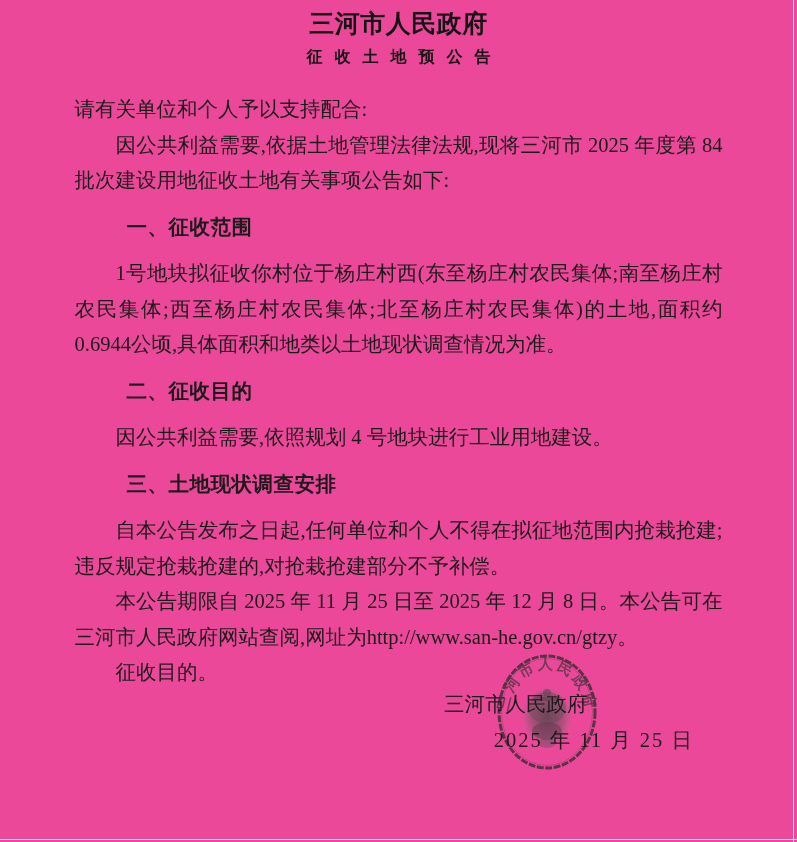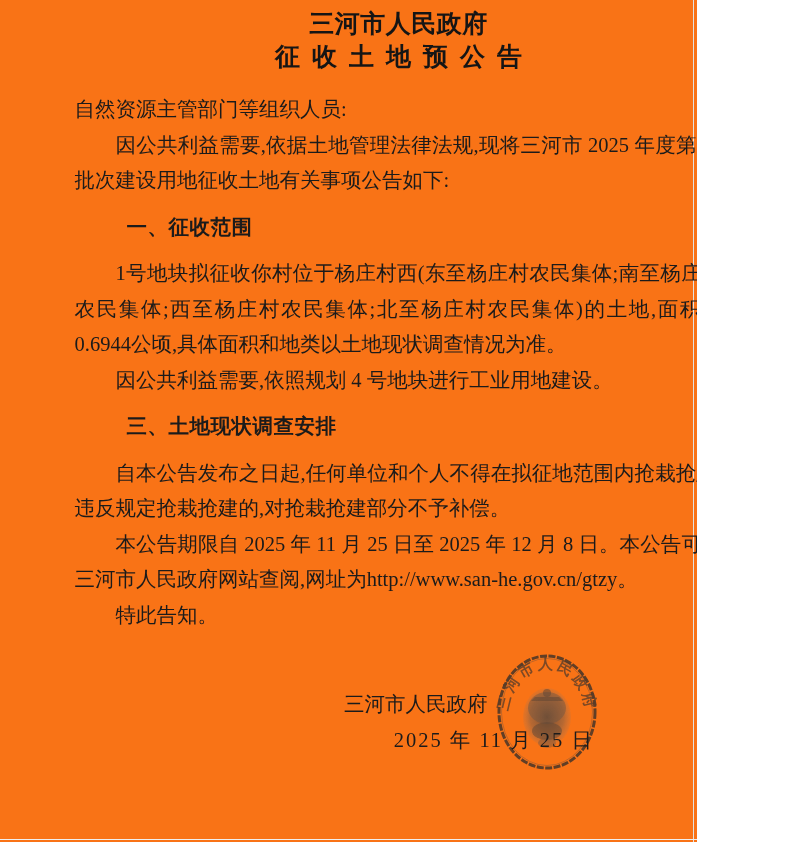--- a/index.html
+++ b/index.html
@@ -6,23 +6,23 @@
   html, body {
     margin: 0;
     padding: 0;
     background: #ffffff;
   }
   body {
     font-family: "Liberation Serif", "DejaVu Serif", serif;
   }
   .page {
     position: relative;
-    width: 697px;
+    width: 797px;
     height: 842px;
-    background: #f97316;
+    background: #ec4899;
     overflow: hidden;
   }
   
   .scan-edge-right {
     position: absolute;
     top: 0;
     right: 3px;
     width: 1px;
     height: 842px;
     background: #e2e2e2;
@@ -51,21 +51,21 @@
     font-family: "DejaVu Sans", "Liberation Sans", sans-serif;
     font-weight: bold;
     font-size: 25px;
     line-height: 32px;
     color: #151515;
     letter-spacing: 0.5px;
   }
   .title-line2 {
     font-family: "DejaVu Sans", "Liberation Sans", sans-serif;
     font-weight: bold;
-    font-size: 25px;
+    font-size: 16px;
     line-height: 34px;
     color: #151515;
     letter-spacing: 12px;
     padding-left: 12px;
   }
 
   .content {
     margin: 0 auto;
     width: 648px;
     padding-top: 18px;
@@ -134,36 +134,37 @@
 
   <div class="doc-body">
 
     <div class="title-block">
       <div class="title-line1">三河市人民政府</div>
       <div class="title-line2">征收土地预公告</div>
     </div>
 
     <div class="content">
 
-      <p class="p noindent">自然资源主管部门等组织人员:</p>
+      <p class="p noindent">请有关单位和个人予以支持配合:</p>
 
       <p class="p">因公共利益需要,依据土地管理法律法规,现将三河市 2025 年度第 84 批次建设用地征收土地有关事项公告如下:</p>
 
       <p class="heading">一、征收范围</p>
       <p class="p">1号地块拟征收你村位于杨庄村西(东至杨庄村农民集体;南至杨庄村农民集体;西至杨庄村农民集体;北至杨庄村农民集体)的土地,面积约0.6944公顷,具体面积和地类以土地现状调查情况为准。</p>
 
+      <p class="heading">二、征收目的</p>
       <p class="p">因公共利益需要,依照规划 4 号地块进行工业用地建设。</p>
 
       <p class="heading">三、土地现状调查安排</p>
 
       <p class="p">自本公告发布之日起,任何单位和个人不得在拟征地范围内抢栽抢建;违反规定抢栽抢建的,对抢栽抢建部分不予补偿。</p>
 
       <p class="p">本公告期限自 2025 年 11 月 25 日至 2025 年 12 月 8 日。本公告可在三河市人民政府网站查阅,网址为http://www.san-he.gov.cn/gtzy。</p>
 
-      <p class="p">特此告知。</p>
+      <p class="p">征收目的。</p>
 
     </div>
   </div>
 
   <div class="seal">
     <svg width="102" height="118" viewBox="0 0 102 118" xmlns="http://www.w3.org/2000/svg">
       <defs>
         <radialGradient id="blotch" cx="50%" cy="50%" r="50%">
           <stop offset="0%" stop-color="#3a3a3a" stop-opacity="0.85"></stop>
           <stop offset="70%" stop-color="#5a5a5a" stop-opacity="0.5"></stop>

